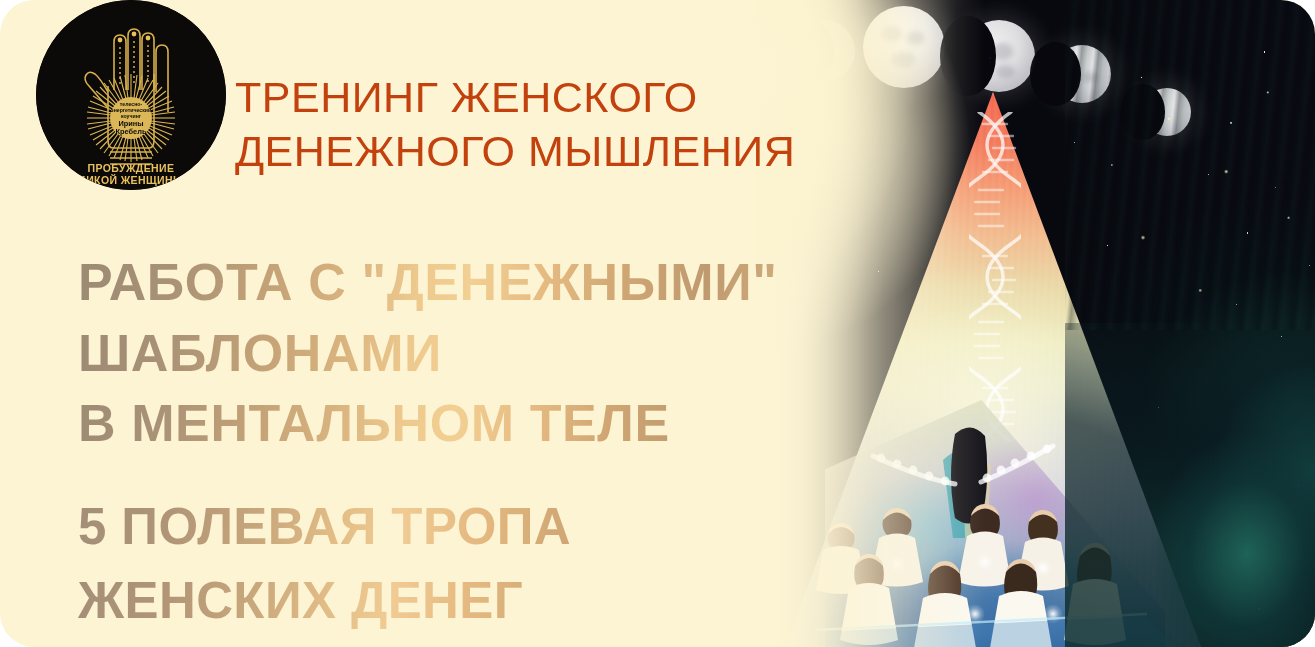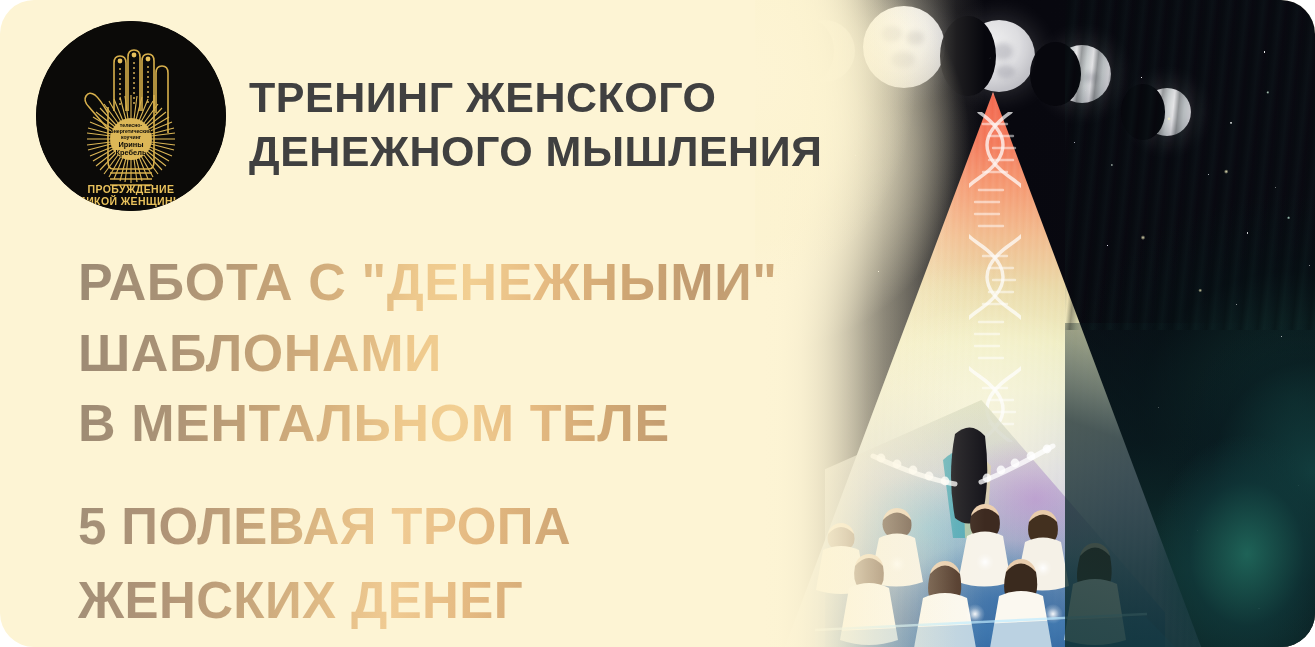--- a/index.html
+++ b/index.html
@@ -284,37 +284,37 @@
     position: absolute;
     left: 0; top: 0;
     width: 960px;
     height: 647px;
     z-index: 5;
   }
 
   .logo {
     position: absolute;
     left: 36px;
-    top: 21px;
+    top: 0;
     width: 190px;
     height: 190px;
     border-radius: 50%;
     background: #0b0a08;
     overflow: hidden;
   }
 
   .headline {
     position: absolute;
-    left: 249px;
+    left: 235px;
     top: 70px;
     width: 700px;
-    color: #404040;
+    color: #c2410c;
     font-size: 43px;
     line-height: 1.26;
-    font-weight: 700;
+    font-weight: 400;
     letter-spacing: 0.5px;
     white-space: pre-line;
   }
 
   .gold-title {
     position: absolute;
     left: 78px;
     top: 247px;
     width: 880px;
     font-size: 52px;

